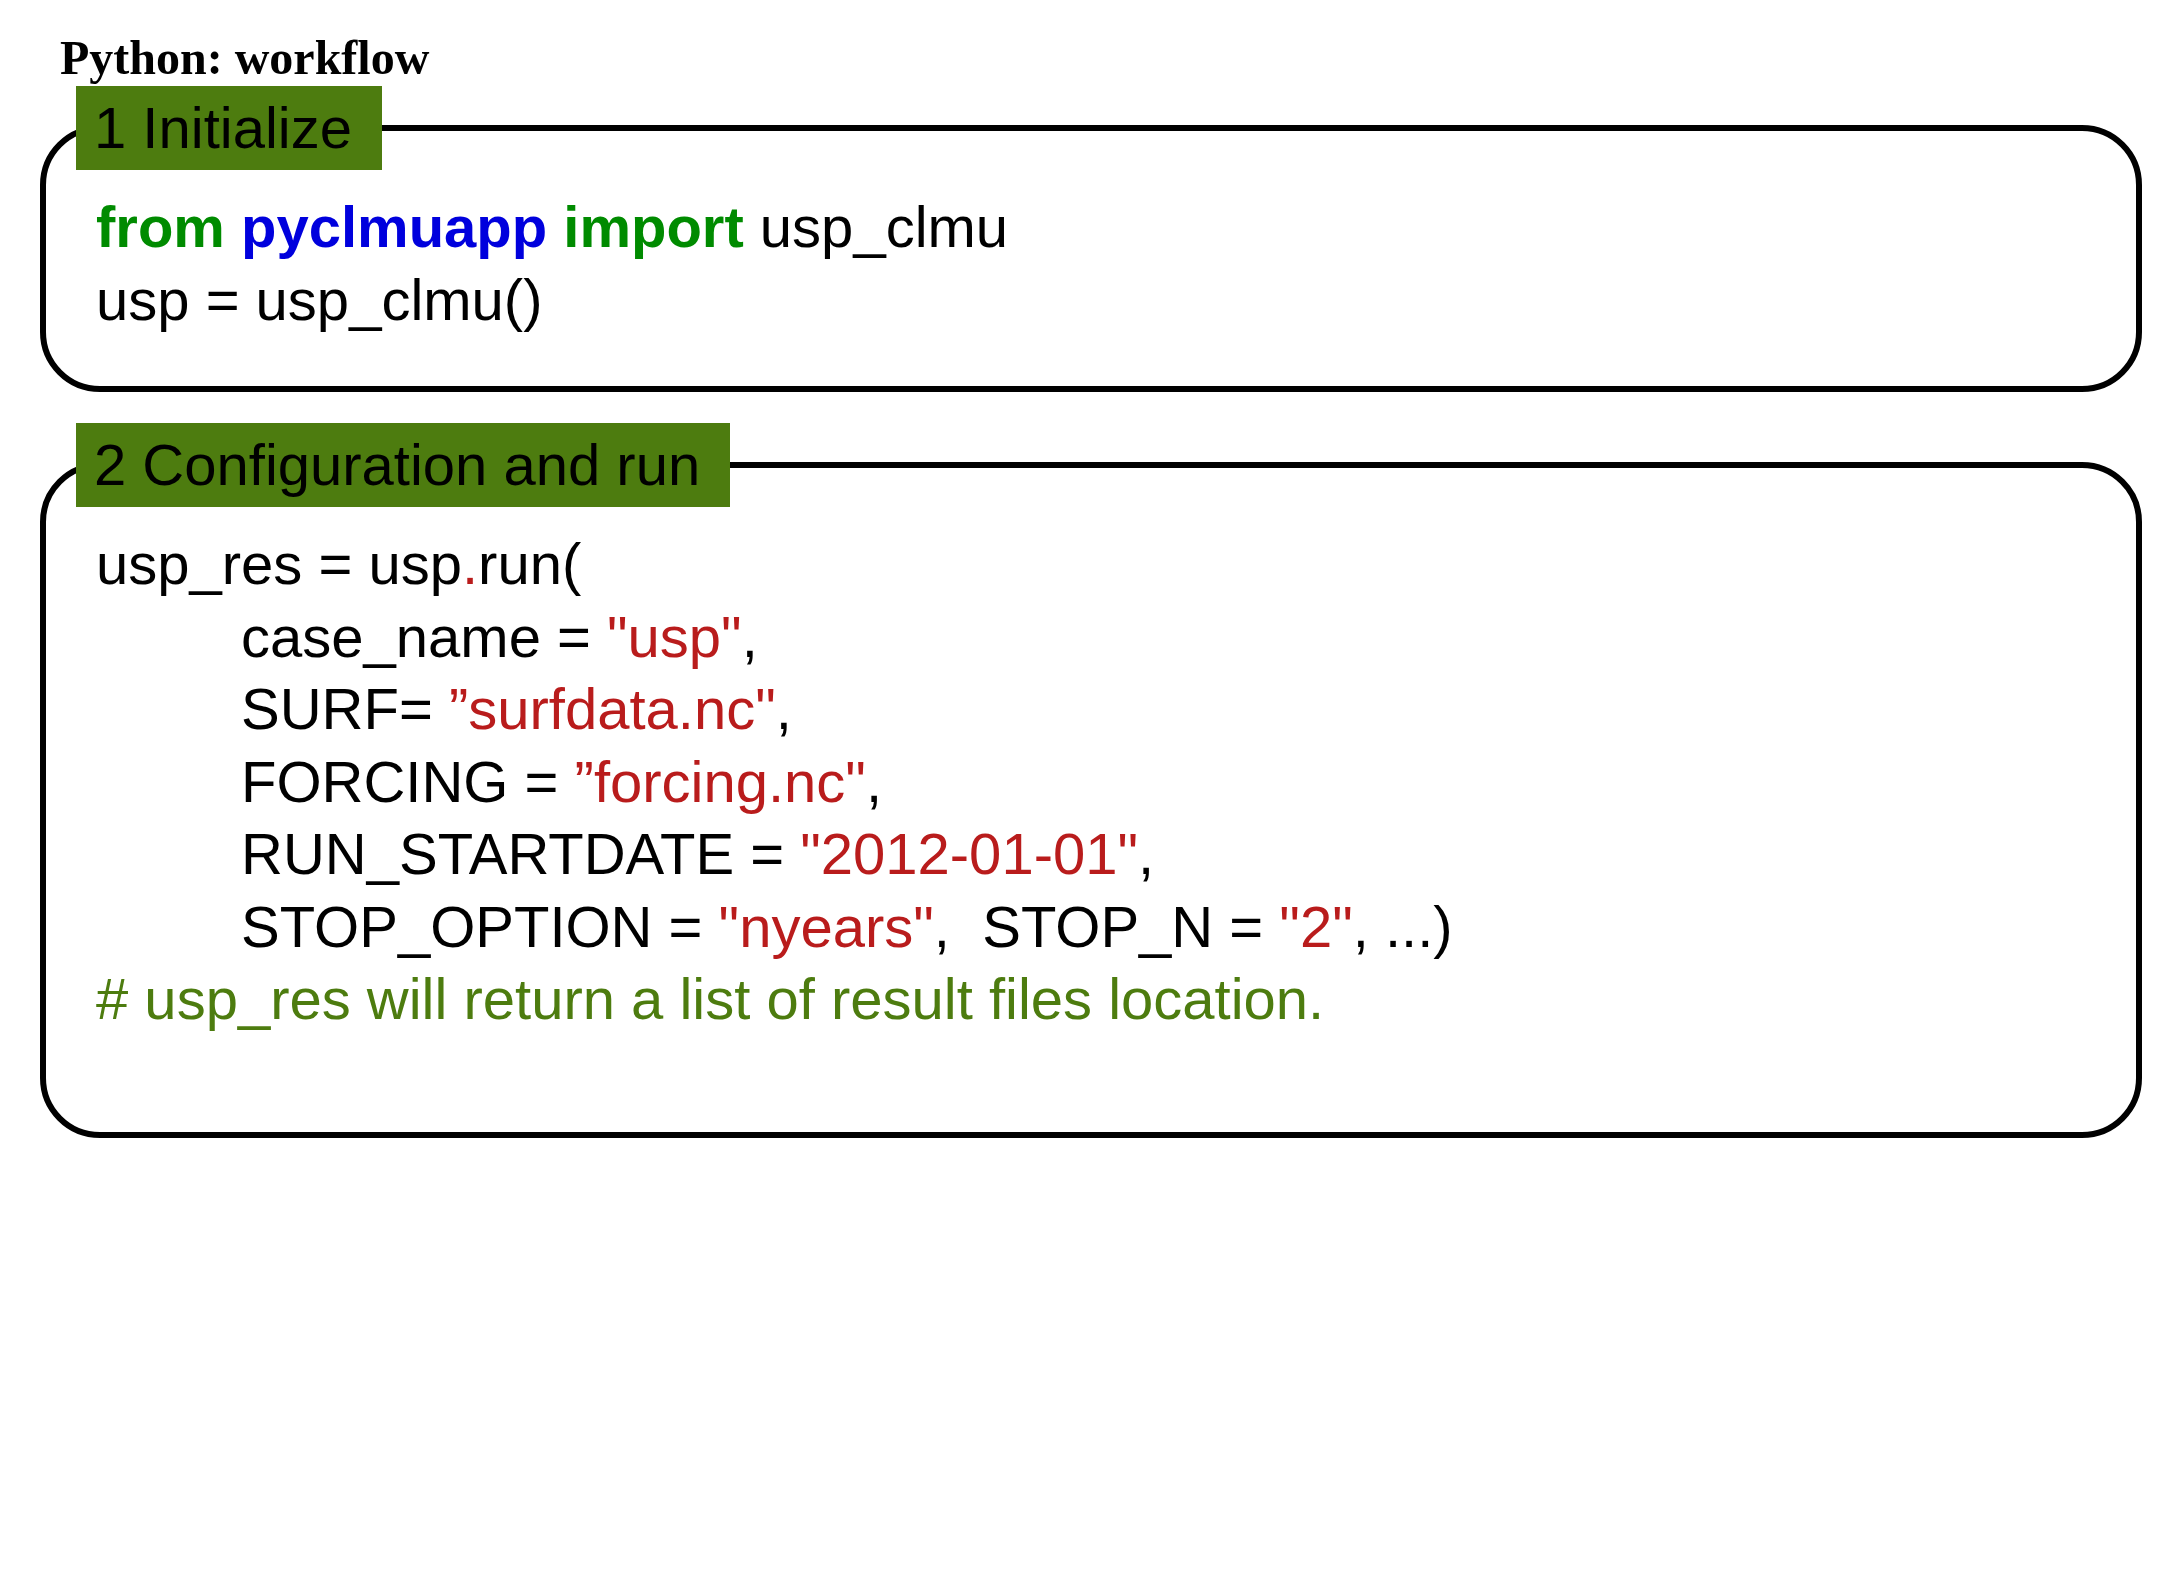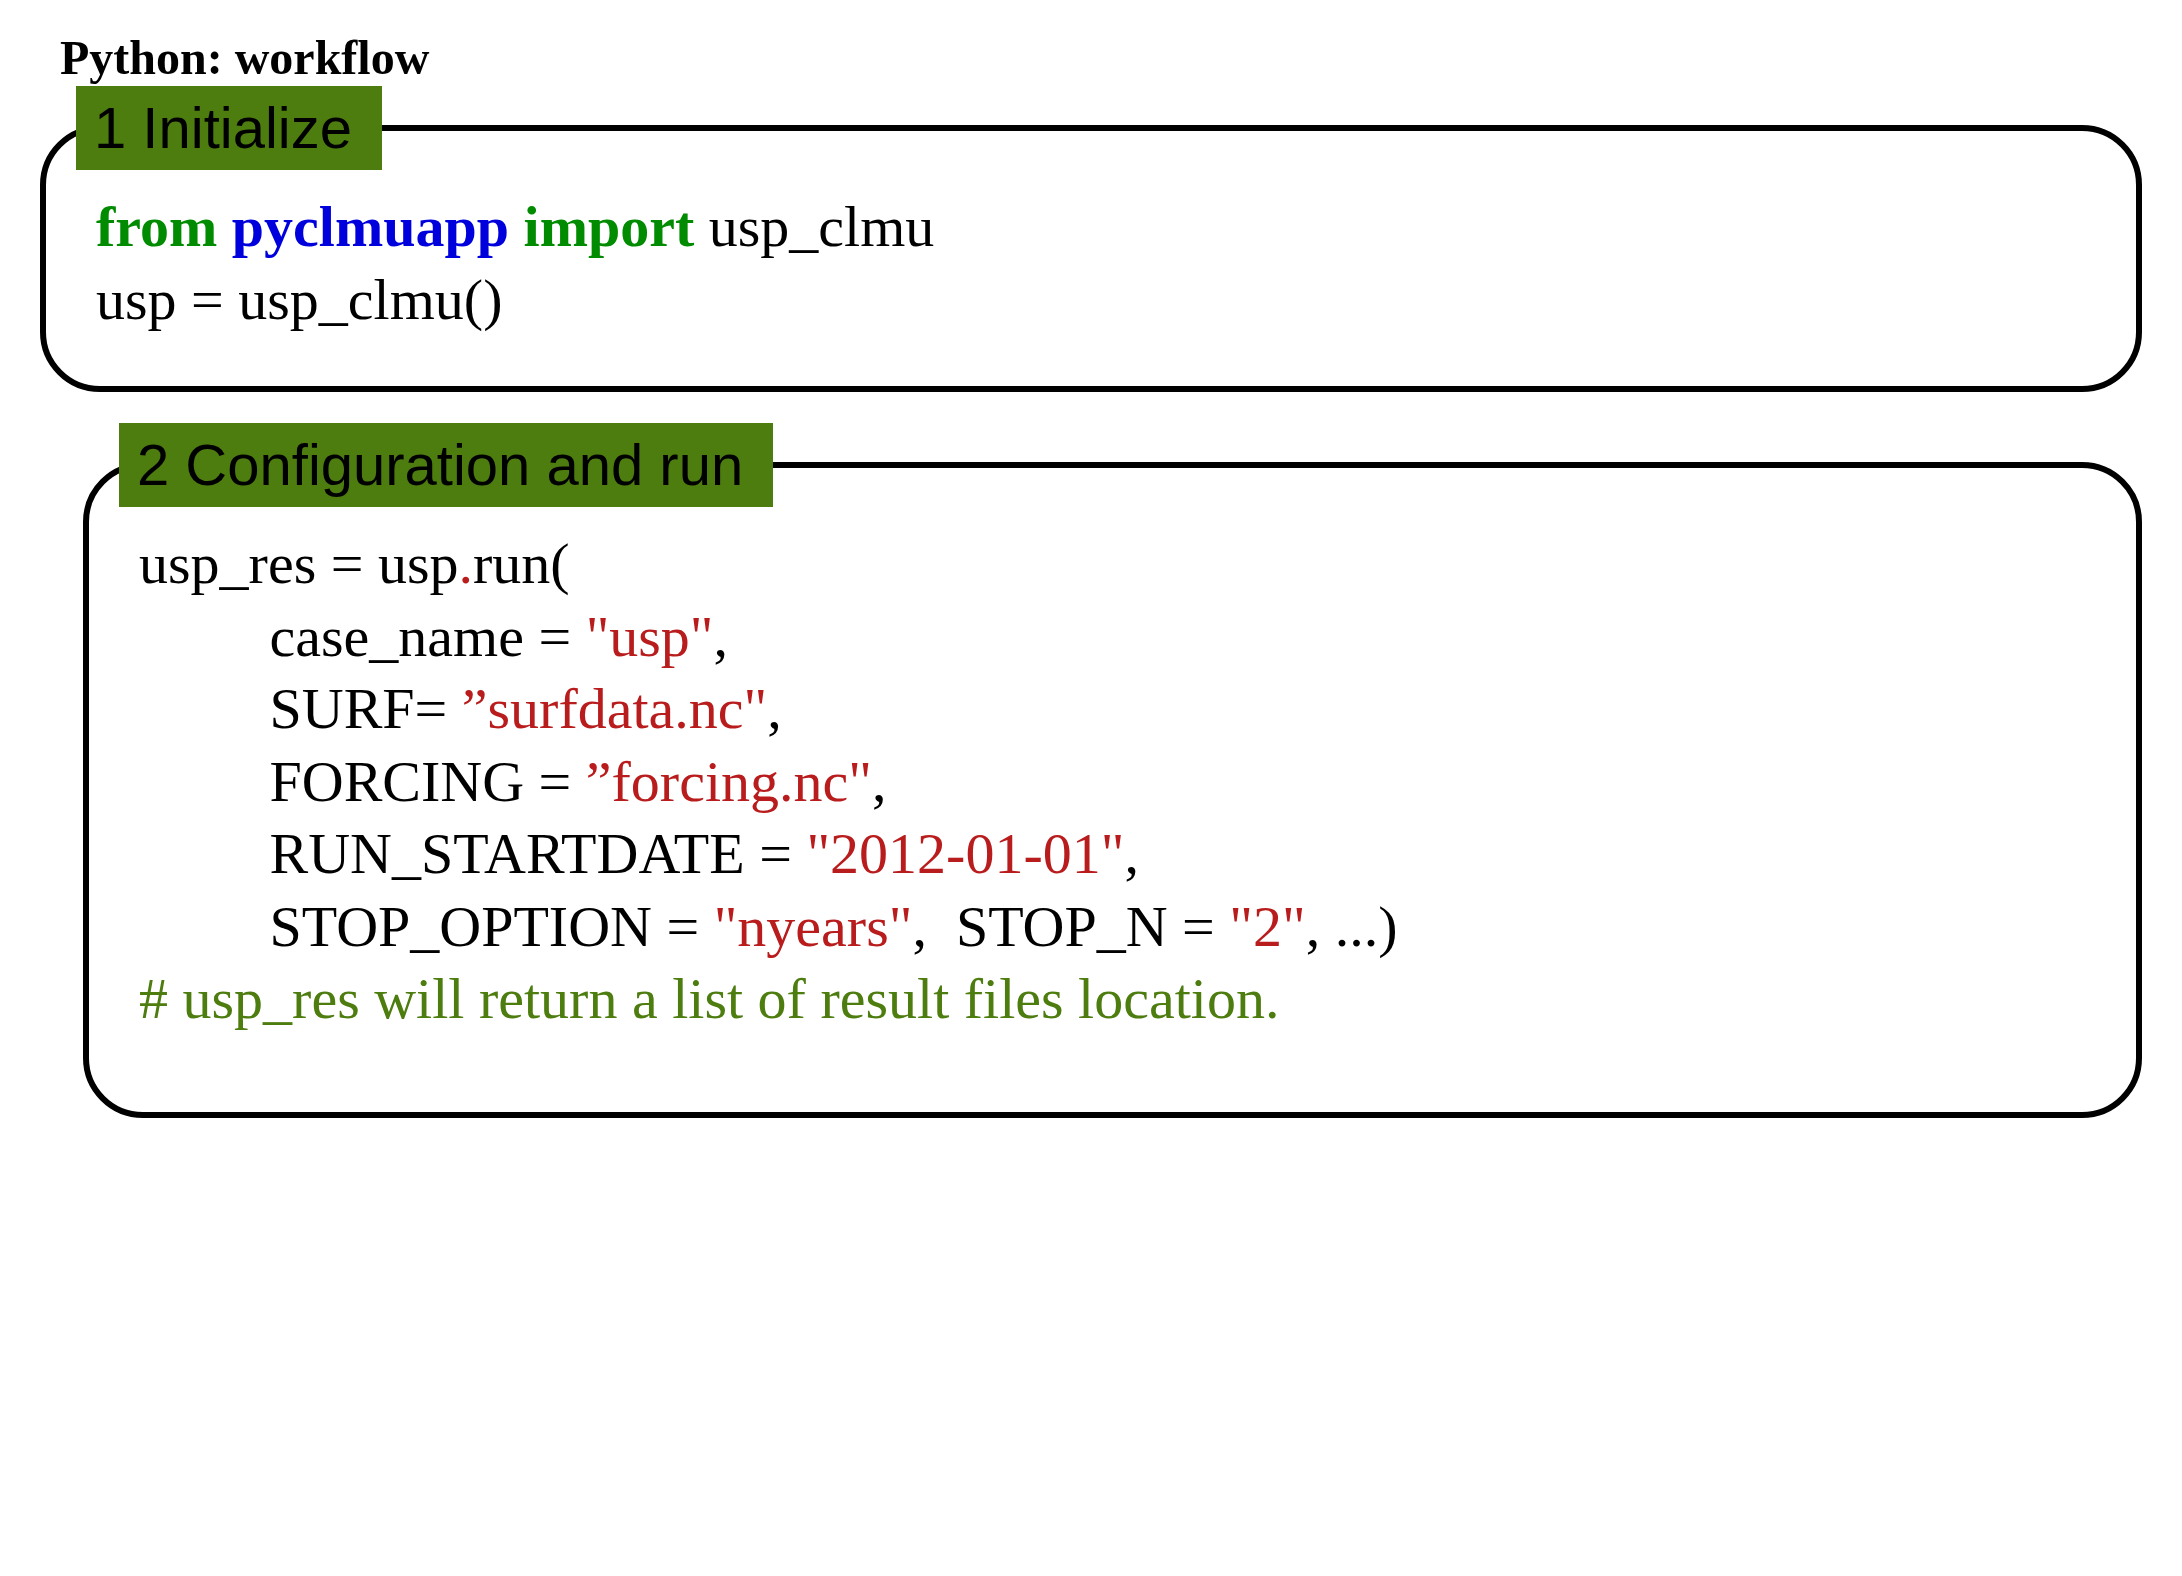--- a/index.html
+++ b/index.html
@@ -35,21 +35,21 @@
       top: -45px;
       left: 30px;
       background: #4d7c0f;
       color: #000000;
       font-size: 58px;
       font-weight: 400;
       padding: 10px 30px 10px 18px;
       line-height: 1.1;
     }
     .code {
-      font-family: Liberation Serif, serif;
+      font-family: Liberation Sans, sans-serif;
       font-size: 58px;
       line-height: 1.25;
       color: #000000;
       white-space: pre;
     }
     .kw-from {
       color: #008b00;
       font-weight: 600;
     }
     .kw-import {
@@ -66,22 +66,21 @@
     .comment {
       color: #4d7c0f;
     }
     .thin {
       font-weight: 400;
     }
     .dot {
       color: #b91c1c;
     }
     .section-2 {
-      padding-bottom: 76px;
-      margin-left: 43px;
+      padding-bottom: 96px;
     }
   </style>
 </head>
 <body>
 
 <div class="title">Python: workflow</div>
 
 <div class="section">
   <div class="section-label">1 Initialize</div>
   <div class="code"><span class="kw-from">from</span> <span class="module">pyclmuapp</span> <span class="kw-import">import</span><span class="thin"> usp_clmu</span>

